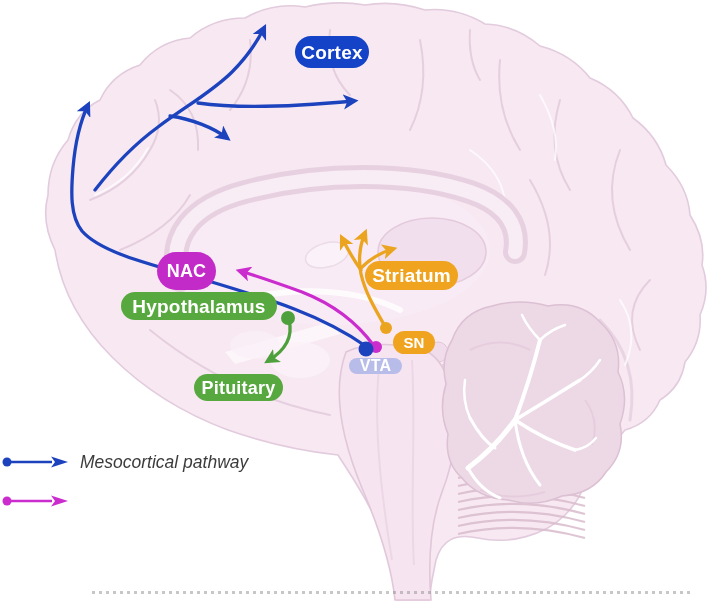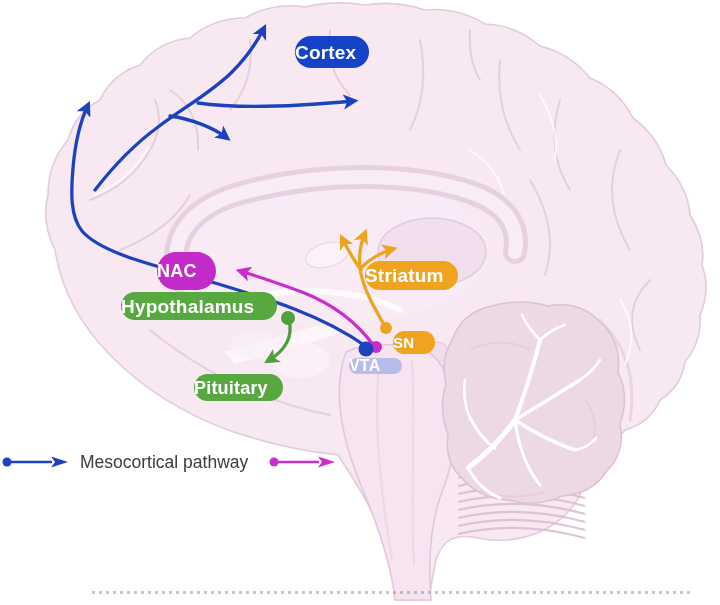--- a/index.html
+++ b/index.html
@@ -5,39 +5,39 @@
   html,body{margin:0;padding:0;}
   body{
     width:720px;height:605px;position:relative;overflow:hidden;
     background:#ffffff;
     font-family:"Liberation Sans", sans-serif;
   }
   .stage{position:absolute;inset:0;}
   svg{display:block;}
   
   .pill{
-    position:absolute;display:flex;align-items:center;justify-content:flex-start;
+    position:absolute;display:flex;align-items:center;justify-content:center;
     border-radius:999px;color:#ffffff;font-weight:bold;letter-spacing:.2px;
     line-height:1;user-select:none;
   }
   .pill.blue{background:#1543c8;}
   .pill.magenta{background:#c22bc7;}
   .pill.green{background:#57a83e;}
   .pill.orange{background:#efa31f;}
   .pill.lavender{background:#b8bce8;}
   #pill-cortex{left:295px;top:36px;width:74px;height:32px;font-size:19px;}
   #pill-nac{left:157px;top:252px;width:59px;height:38px;font-size:18px;}
   #pill-hypothalamus{left:121px;top:292px;width:156px;height:28px;font-size:19px;}
   #pill-pituitary{left:194px;top:374px;width:89px;height:27px;font-size:18px;}
   #pill-striatum{left:365px;top:261px;width:93px;height:29px;font-size:19px;}
   #pill-sn{left:393px;top:331px;width:42px;height:23px;font-size:15px;}
   #pill-vta{left:349px;top:358px;width:53px;height:16px;font-size:16px;}
   
   .legend{
-    position:absolute;left:2px;top:453px;display:flex;flex-direction:row;gap:21px;
+    position:absolute;left:2px;top:453px;display:flex;flex-direction:column;gap:21px;font-style:italic;
   }
   .legend-row{display:flex;align-items:center;height:18px;}
   .legend-row .swatch{width:70px;height:14px;flex:0 0 70px;}
   .legend-row .lbl{margin-left:8px;font-size:17.5px;color:#3c3c3c;white-space:nowrap;}
   .stroke-blue{stroke:#1c43bd;} .fill-blue{fill:#1c43bd;}
   .stroke-magenta{stroke:#cb2ccd;} .fill-magenta{fill:#cb2ccd;}
   .stroke-orange{stroke:#eba41f;} .fill-orange{fill:#eba41f;}
   .stroke-green{stroke:#4ea03c;} .fill-green{fill:#4ea03c;}
   
   .bottom-artifact{

